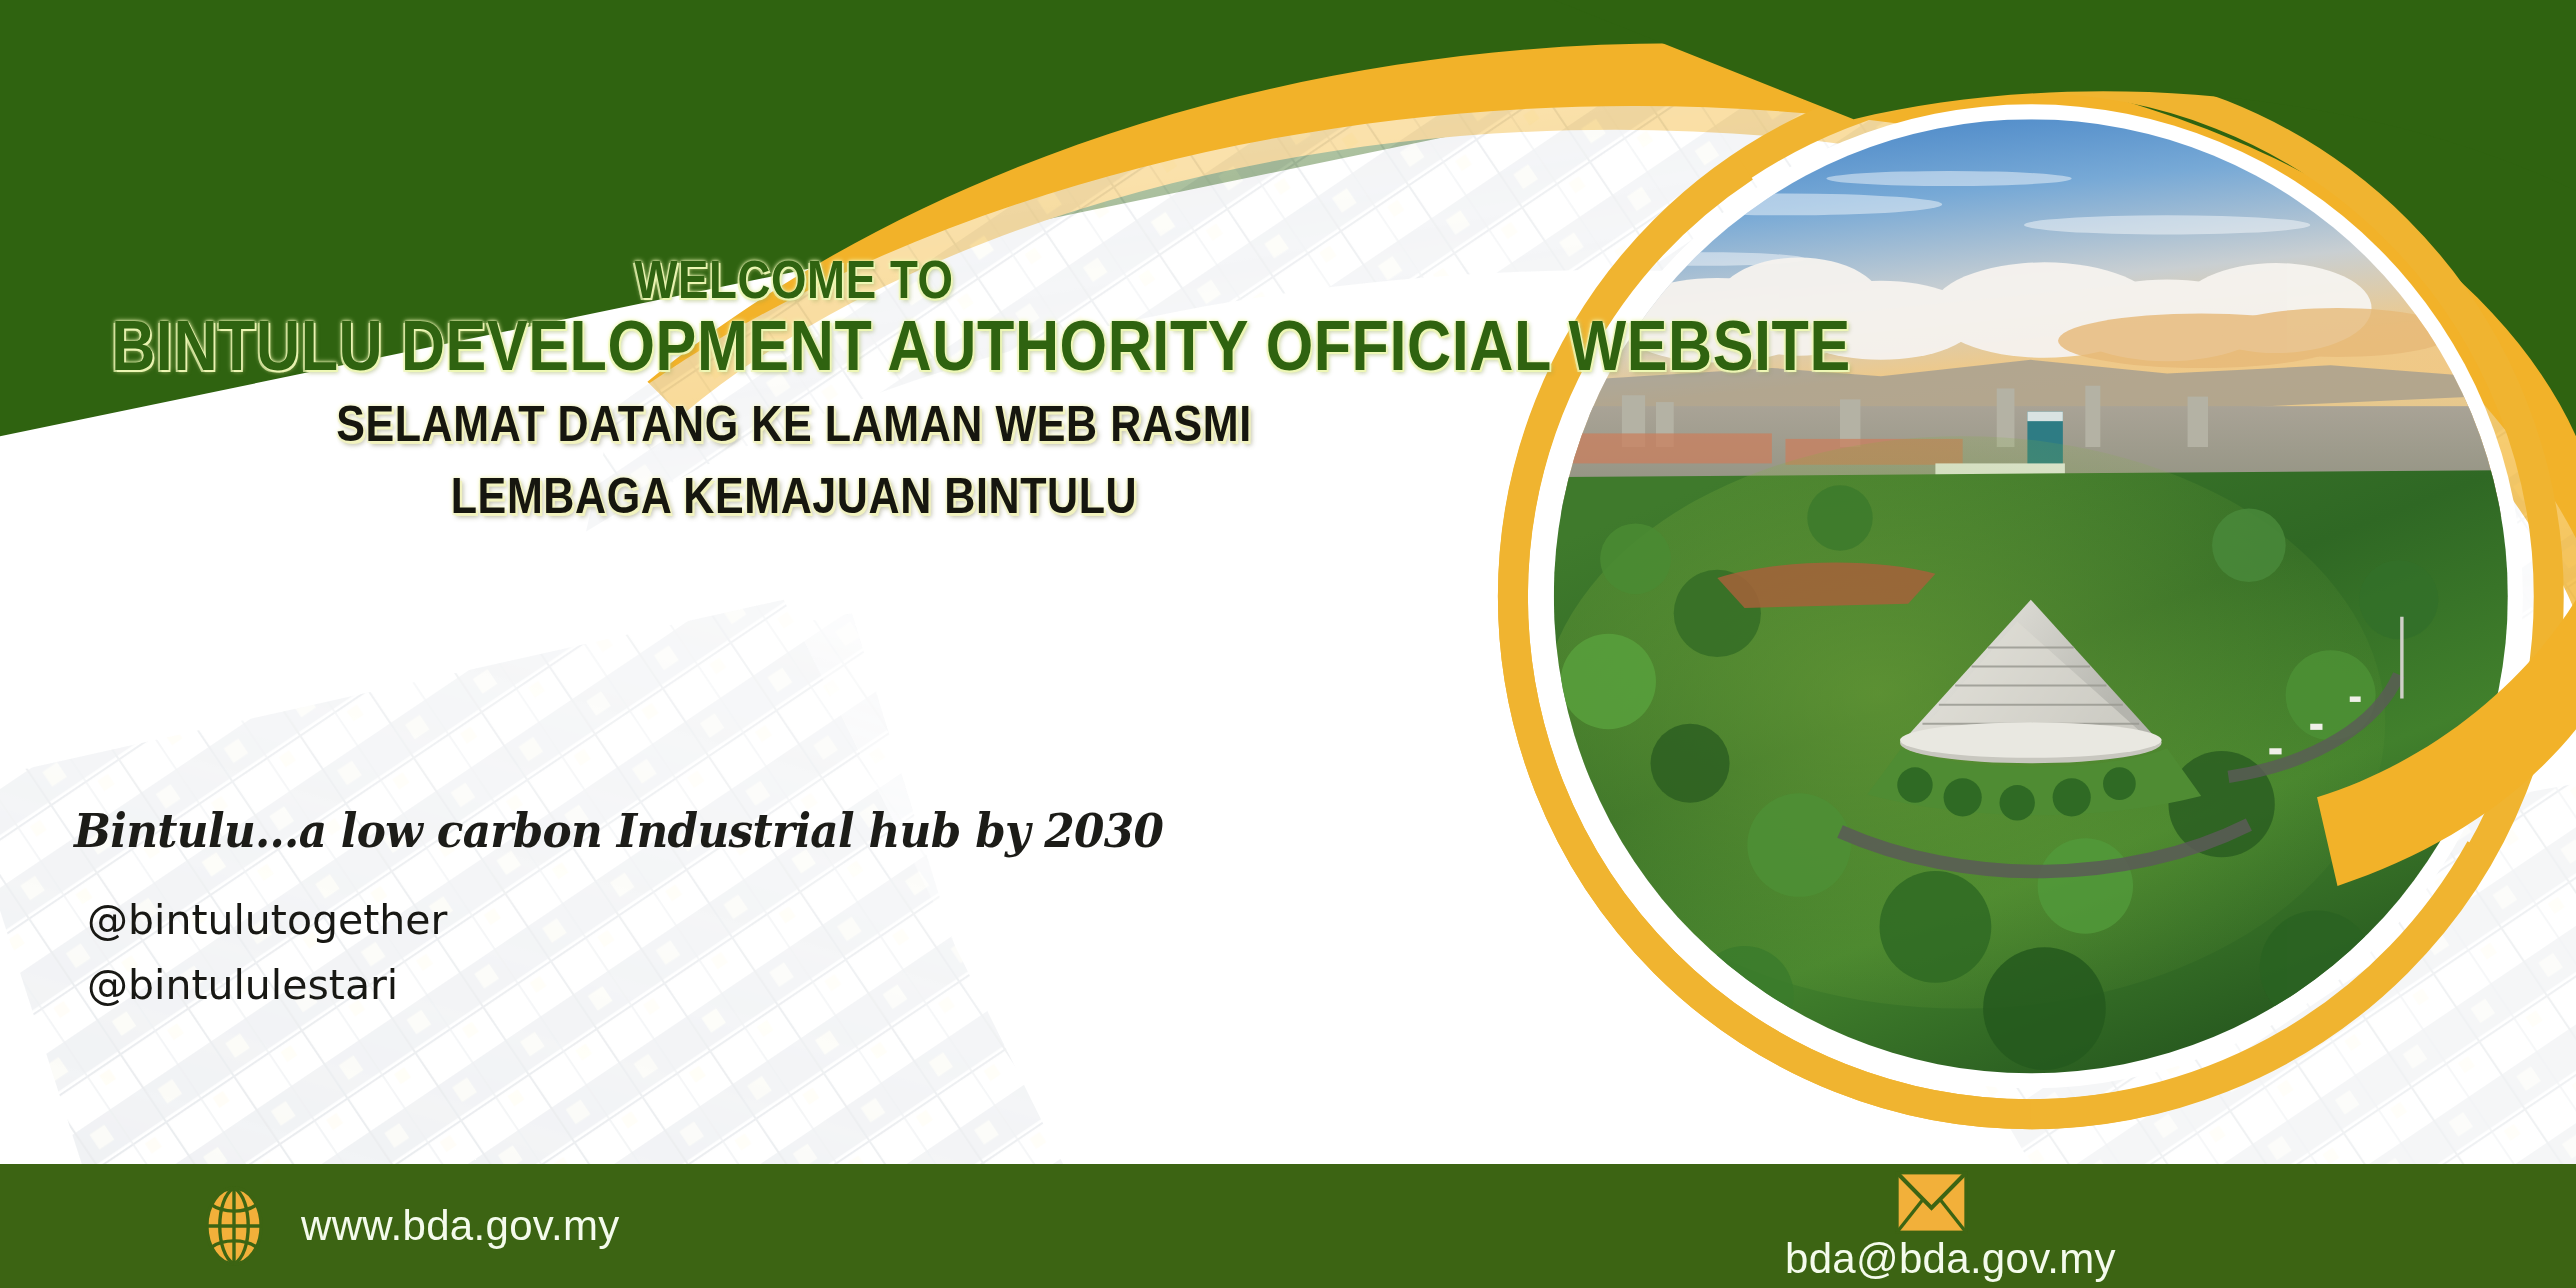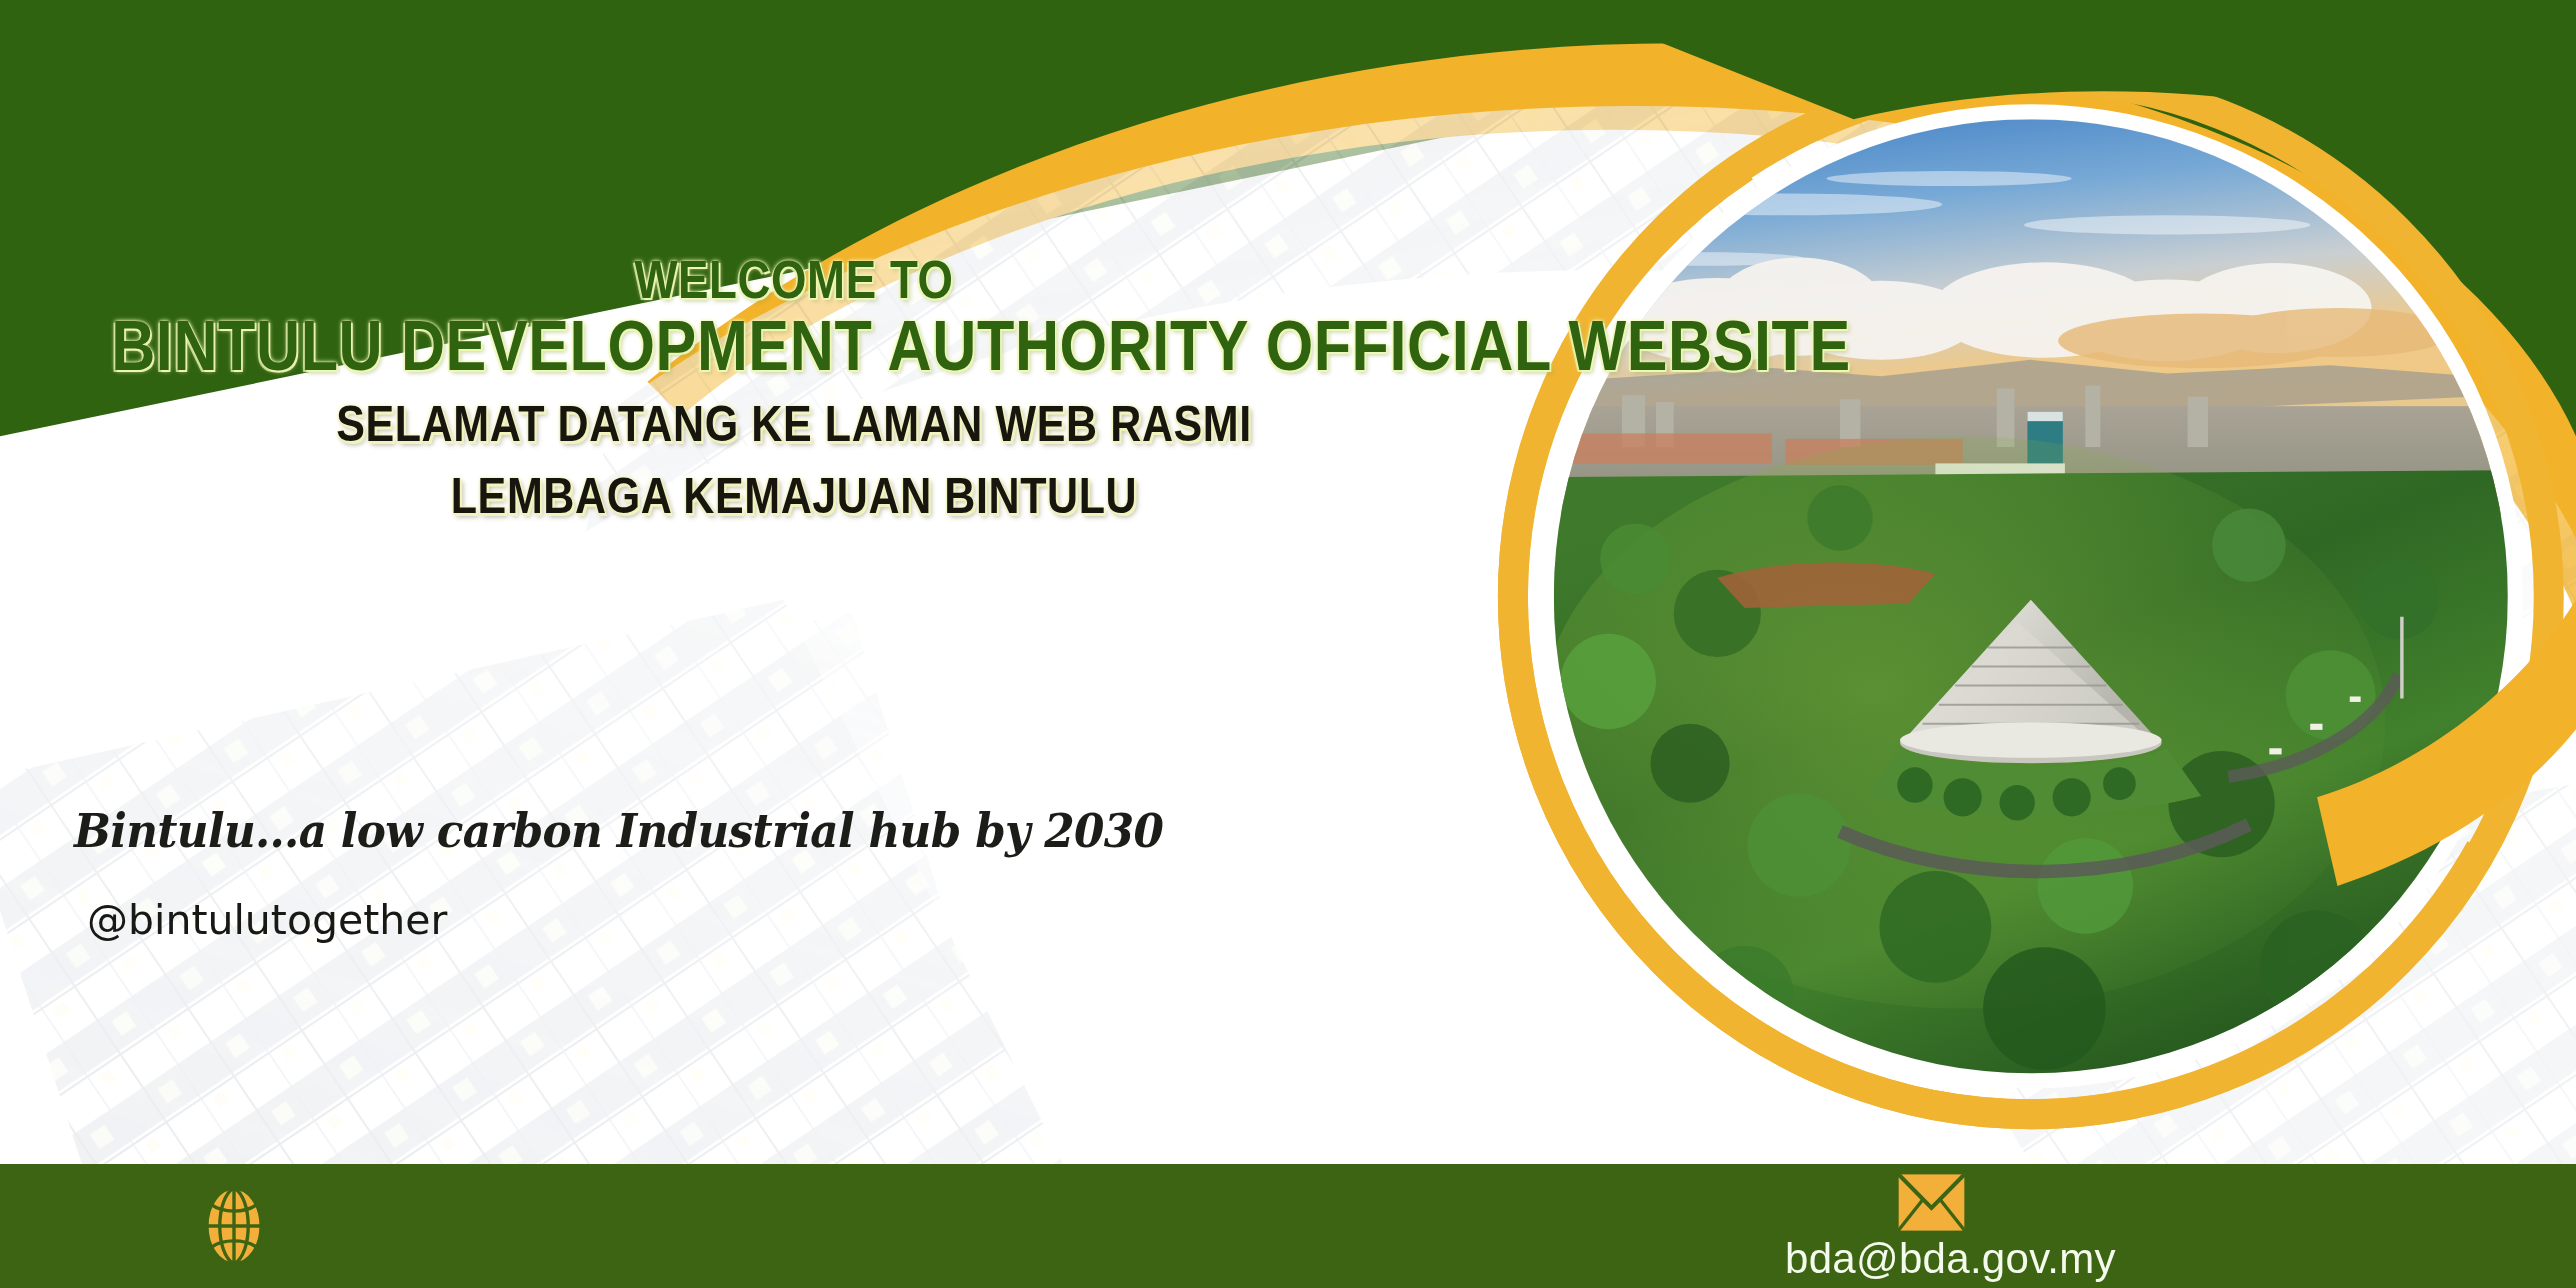--- a/index.html
+++ b/index.html
@@ -353,34 +353,36 @@
     <div class="hl green hl-welcome">WELCOME TO</div>
     <div class="hl green hl-bda">BINTULU DEVELOPMENT AUTHORITY OFFICIAL WEBSITE</div>
     <div class="hl black hl-selamat">SELAMAT DATANG KE LAMAN WEB RASMI</div>
     <div class="hl black hl-lembaga">LEMBAGA KEMAJUAN BINTULU</div>
   </div>
 
   <div class="tagline">Bintulu...a low carbon Industrial hub by 2030</div>
 
   <div class="handles">
     <div class="handle">@bintulutogether</div>
+    <div class="handle">@bintululestari</div>
   </div>
 
   <div class="footer">
 
     <div class="fitem web">
       <svg class="ficon" width="60" height="80" viewBox="0 0 88 118">
         <ellipse cx="44" cy="59" rx="40" ry="56" fill="#f2b03a" stroke="#3c6413" stroke-width="5"></ellipse>
         <line x1="44" y1="3" x2="44" y2="115" stroke="#3c6413" stroke-width="5"></line>
         <line x1="4" y1="59" x2="84" y2="59" stroke="#3c6413" stroke-width="5"></line>
         <path d="M44 3 C16 18 16 100 44 115" fill="none" stroke="#3c6413" stroke-width="5"></path>
         <path d="M44 3 C72 18 72 100 44 115" fill="none" stroke="#3c6413" stroke-width="5"></path>
         <path d="M11 28 C28 40 60 40 77 28" fill="none" stroke="#3c6413" stroke-width="5"></path>
         <path d="M11 90 C28 78 60 78 77 90" fill="none" stroke="#3c6413" stroke-width="5"></path>
       </svg>
+      <span class="ftext">www.bda.gov.my</span>
     </div>
 
     <div class="fitem mail">
       <svg class="ficon" width="75" height="65" viewBox="0 0 110 96">
         <rect x="4" y="4" width="102" height="88" fill="#f2b03a" stroke="#3c6413" stroke-width="5"></rect>
         <path d="M4 4 L55 56 L106 4" fill="none" stroke="#3c6413" stroke-width="6"></path>
         <path d="M4 92 L42 44" fill="none" stroke="#3c6413" stroke-width="5"></path>
         <path d="M106 92 L68 44" fill="none" stroke="#3c6413" stroke-width="5"></path>
       </svg>
       <span class="ftext">bda@bda.gov.my</span>

